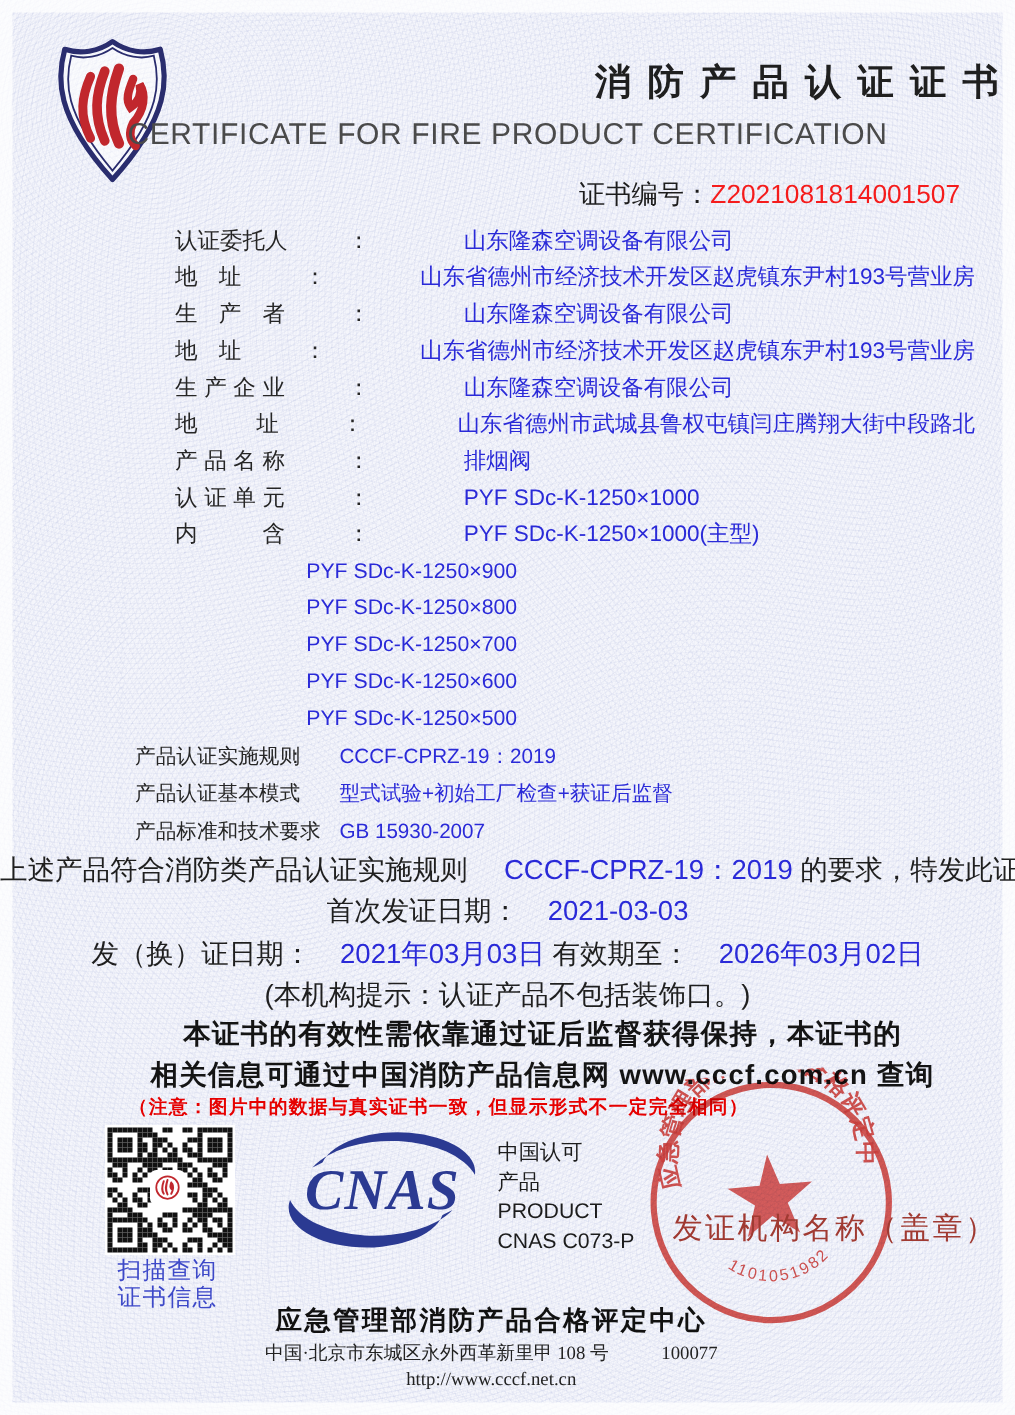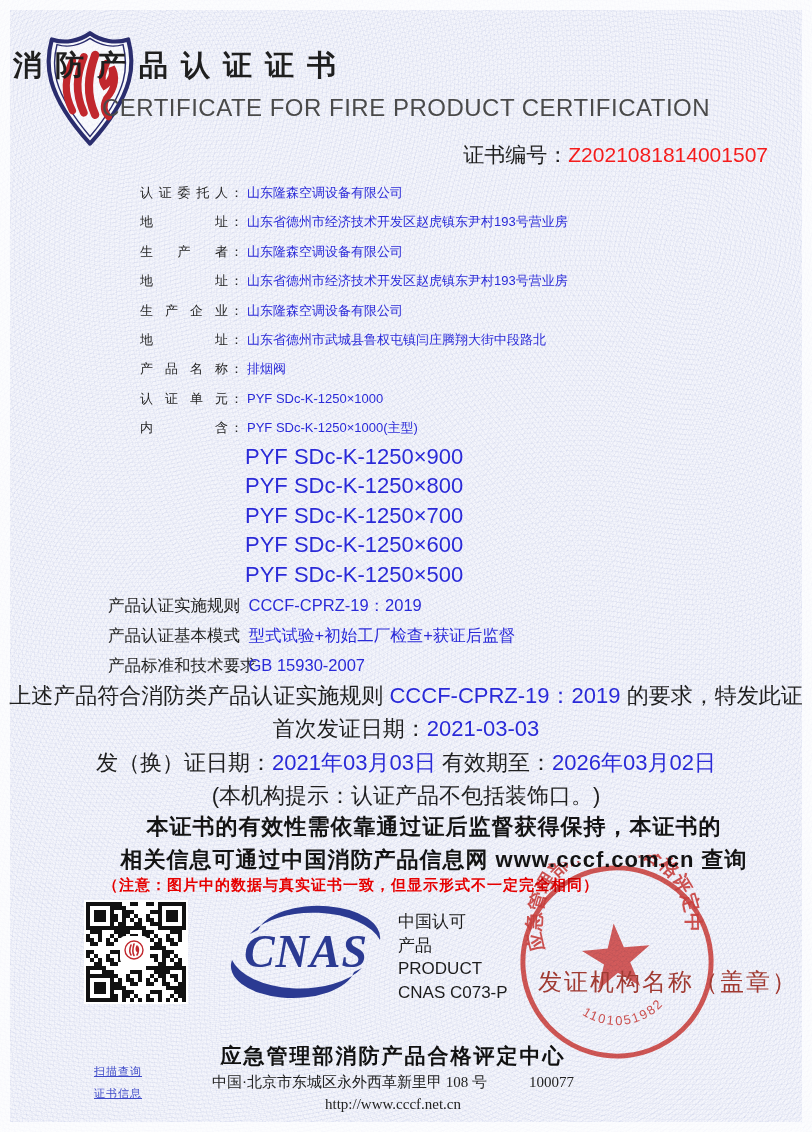--- a/index.html
+++ b/index.html
@@ -11,34 +11,34 @@
       repeating-radial-gradient(circle at 15% 8%,  rgba(110,125,190,.06) 0 1px, transparent 1px 4px),
       repeating-radial-gradient(circle at 85% 22%, rgba(110,125,190,.05) 0 1px, transparent 1px 5px),
       repeating-radial-gradient(circle at 28% 58%, rgba(120,135,200,.05) 0 1px, transparent 1px 4px),
       repeating-radial-gradient(circle at 72% 88%, rgba(110,125,190,.05) 0 1px, transparent 1px 5px),
       repeating-linear-gradient(100deg, rgba(130,145,205,.045) 0 1px, transparent 1px 3px);
     box-shadow: inset 0 0 0 10px rgba(255,255,255,.75);
   }
   .abs{position:absolute;}
 
   
-  .title{top:46px;left:0;width:100%;text-align:left;font-size:29px;font-weight:bold;
+  .title{top:46px;left:0;width:100%;text-align:right;font-size:29px;font-weight:bold;
          letter-spacing:13px;color:#1f1f1f;text-indent:13px;}
   .subtitle{top:94px;left:0;width:100%;text-align:center;font-size:24px;color:#4a4a4a;letter-spacing:.5px;}
   .certno{top:141px;right:44px;font-size:21px;color:#1d1d1d;}
   .certno .num{color:#f51c1c;}
 
   
   .fields{top:178px;left:140px;width:640px;}
-  .frow{display:flex;height:29.4px;line-height:29.4px;font-size:13px;white-space:nowrap;}
+  .frow{display:flex;height:29.4px;line-height:29.4px;font-size:18px;white-space:nowrap;gap:48px;}
   .lbl{display:inline-block;width:88px;color:#262626;text-align:justify;text-align-last:justify;}
   .colon{color:#262626;margin:0 4px 0 2px;}
-  .val{color:#2a2ad8;}
+  .val{color:#2a2ad8;margin-left:23px;}
   .models{top:442px;left:245px;}
-  .mrow{height:29.4px;line-height:29.4px;font-size:22px;color:#2a2ad8;white-space:nowrap;}
+  .mrow{height:29.4px;line-height:29.4px;font-size:17px;color:#2a2ad8;white-space:nowrap;}
 
   .rules{top:590px;left:108px;width:680px;}
   .rrow{display:flex;height:30px;line-height:30px;font-size:16.5px;white-space:nowrap;}
   .rrow .lbl{width:118px;}
 
   .centerlines{top:679px;left:0;width:100%;text-align:center;}
   .cline{height:33.4px;line-height:33.4px;font-size:22px;color:#1f1f1f;white-space:nowrap;}
 
   .statement{top:810px;left:0;width:100%;text-align:center;font-weight:bold;color:#141414;padding-left:28px;}
   .statement div{font-size:22px;line-height:33px;letter-spacing:1px;}
@@ -46,21 +46,21 @@
           font-size:15px;font-weight:bold;color:#e60000;letter-spacing:1px;}
 
   
   .qrbox{top:900px;left:84px;width:104px;height:104px;background:#ffffff;padding:2px;box-sizing:border-box;}
   #qr-grid{position:relative;width:100px;height:100px;display:grid;
            grid-template-columns:repeat(25,1fr);grid-template-rows:repeat(25,1fr);}
   #qr-grid i{display:block;}
   #qr-grid i.b{background:#111;}
   .qr-flame{position:absolute;left:36px;top:36px;width:28px;height:28px;background:#fff;border-radius:5px;
             display:flex;align-items:center;justify-content:center;}
-  .qrcap{top:1060px;left:94px;font-size:11px;line-height:22px;color:#3d49c8;letter-spacing:1px;text-decoration:underline;}
+  .qrcap{top:1006px;left:94px;font-size:19px;line-height:22px;color:#3d49c8;letter-spacing:1px;}
 
   .cnaslogo{top:900px;left:220px;}
   .cnastext{top:910px;left:398px;font-size:17px;line-height:23.5px;color:#1c1c1c;}
 
   .seal{top:858px;left:513px;width:208px;height:208px;transform:rotate(-5deg);
         mix-blend-mode:multiply;opacity:.93;}
   .sealoverlay{top:966px;left:538px;font-family:"Liberation Serif",serif;font-size:24px;
                color:#a03a32;letter-spacing:2px;white-space:nowrap;}
 
   

